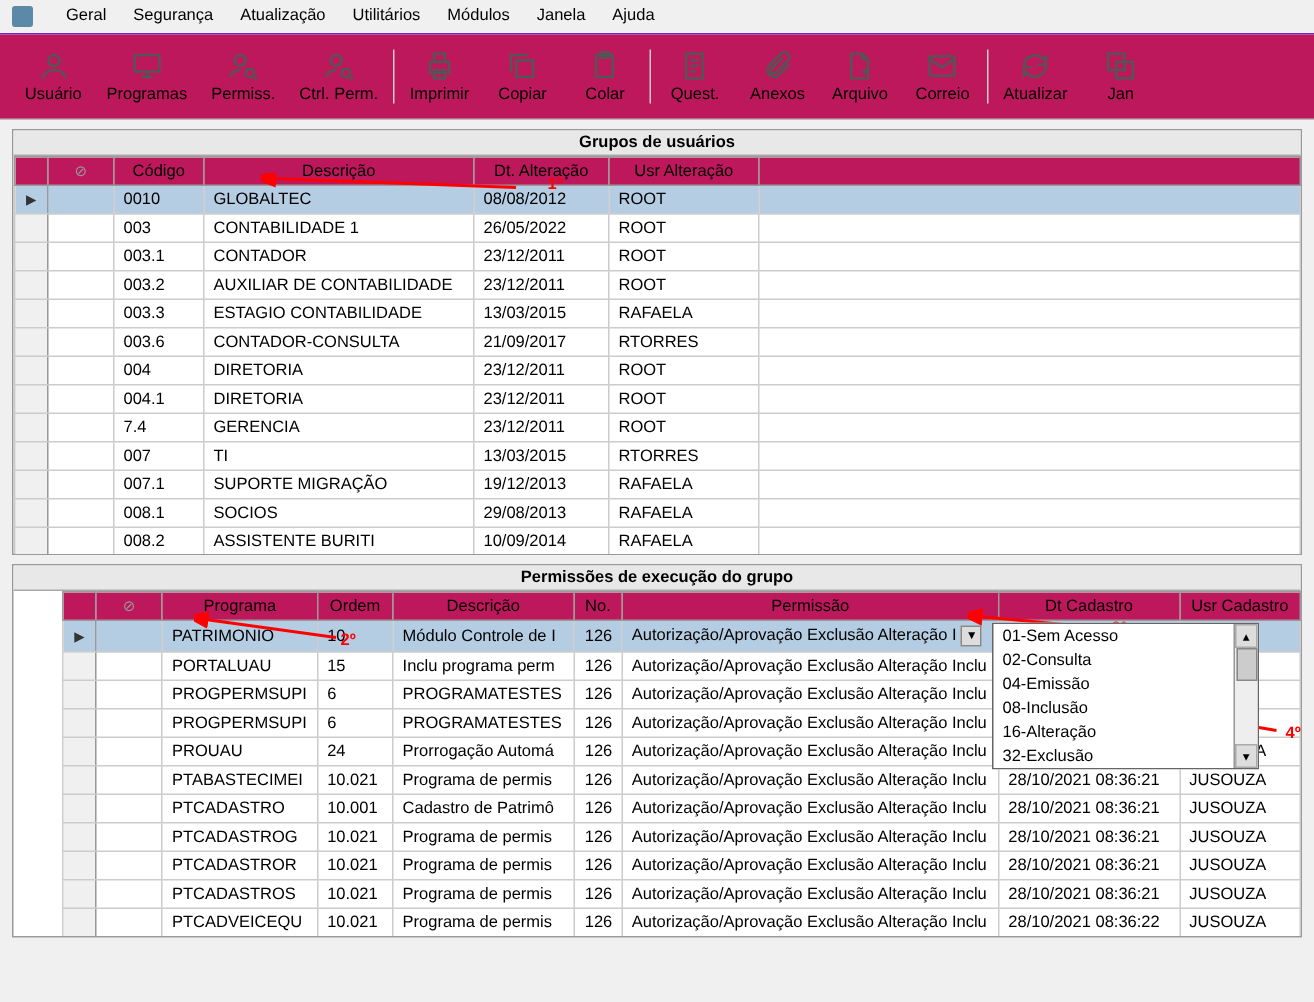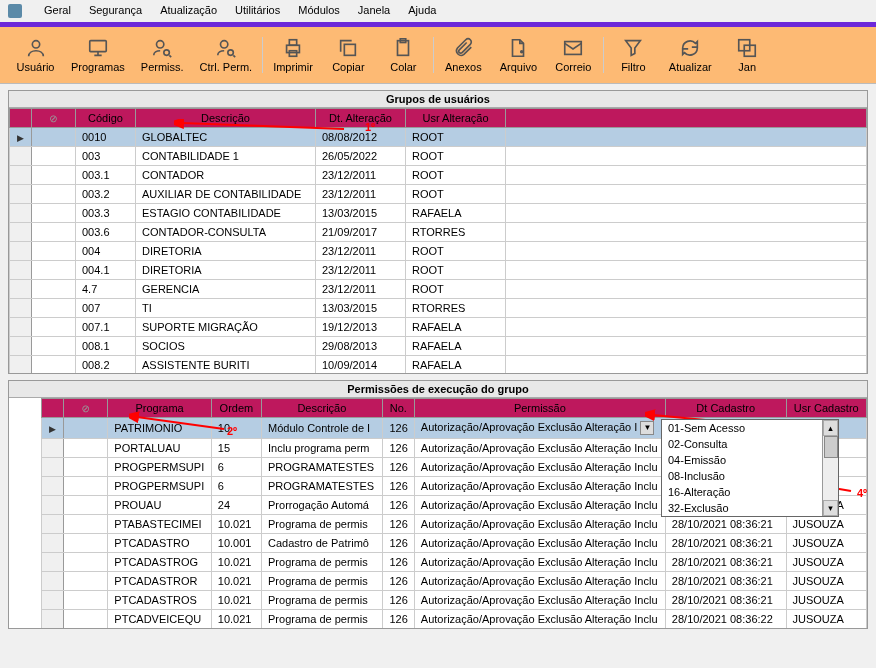--- a/index.html
+++ b/index.html
@@ -1,22 +1,22 @@
 <!DOCTYPE html>
 <html><head>
   <meta charset="utf-8">
   <style>
     * { margin: 0; padding: 0; box-sizing: border-box; }
     body { font-family: Tahoma, Arial, sans-serif; font-size: 11px; background: #f0f0f0; overflow: hidden; }
     
-    .menubar { background: #f0f0f0; padding: 4px 8px; display: flex; gap: 18px; border-bottom: 5px solid #6d28d9; }
+    .menubar { background: #f0f0f0; padding: 4px 8px; display: flex; gap: 18px; border-bottom: 1px solid #6d28d9; }
     .menubar-icon { width: 14px; height: 14px; display: inline-block; background: #5b8aa8; border-radius: 2px; margin-right: 4px; }
     .menu-item { cursor: pointer; }
     
-    .toolbar { background: #fdba74; display: flex; padding: 6px 8px; border-bottom: 1px solid #bbb; }
+    .toolbar { background: #be185d; display: flex; padding: 6px 8px; border-bottom: 1px solid #bbb; }
     .toolbar-btn { display: flex; flex-direction: column; align-items: center; justify-content: center; padding: 4px 8px; min-width: 55px; cursor: pointer; }
     .toolbar-btn svg { width: 24px; height: 22px; }
     .toolbar-btn-label { font-size: 11px; margin-top: 2px; }
     .toolbar-sep { width: 1px; background: #ccc; margin: 4px 2px; }
     
     .panel { margin: 6px 8px; border: 1px solid #999; background: #fff; }
     .panel-title { background: #e8e8e8; text-align: center; padding: 2px; font-weight: bold; font-size: 11px; border-bottom: 1px solid #aaa; }
     
     .grid-wrap { overflow: auto; background: #fff; }
     .grid { border-collapse: collapse; width: 100%; font-size: 11px; }
@@ -110,46 +110,47 @@
   <div class="toolbar-btn">
     <svg viewBox="0 0 24 24" fill="none" stroke="#555" stroke-width="1.8">
         <rect x="6" y="4" width="12" height="16"></rect>
         <rect x="9" y="2" width="6" height="4"></rect>
       </svg>
     <span class="toolbar-btn-label">Colar</span>
   </div>
   <div class="toolbar-sep"></div>
   <div class="toolbar-btn">
     <svg viewBox="0 0 24 24" fill="none" stroke="#555" stroke-width="1.8">
+        <rect x="6" y="3" width="12" height="18"></rect>
+        <path d="M9 8h6M9 12h6M9 16h4"></path>
+      </svg>
+    <span class="toolbar-btn-label">Quest.</span>
+  </div>
+  <div class="toolbar-btn">
+    <svg viewBox="0 0 24 24" fill="none" stroke="#555" stroke-width="1.8">
         <path d="M21 11l-8 8a5 5 0 01-7-7l9-9a3.5 3.5 0 015 5l-9 9a2 2 0 01-3-3l8-8"></path>
       </svg>
     <span class="toolbar-btn-label">Anexos</span>
   </div>
   <div class="toolbar-btn">
     <svg viewBox="0 0 24 24" fill="none" stroke="#555" stroke-width="1.8">
         <path d="M14 3H6v18h12V7l-4-4z"></path>
         <path d="M14 3v4h4"></path>
         <circle cx="16" cy="16" r="1"></circle>
       </svg>
     <span class="toolbar-btn-label">Arquivo</span>
   </div>
   <div class="toolbar-btn">
     <svg viewBox="0 0 24 24" fill="none" stroke="#555" stroke-width="1.8">
         <rect x="3" y="5" width="18" height="14"></rect>
         <path d="M3 7l9 6 9-6"></path>
       </svg>
     <span class="toolbar-btn-label">Correio</span>
   </div>
   <div class="toolbar-sep"></div>
-  <div class="toolbar-btn">
-    <svg viewBox="0 0 24 24" fill="none" stroke="#555" stroke-width="1.8">
-        <path d="M4 4h16l-6 8v6l-4 2v-8L4 4z"></path>
-      </svg>
-    <span class="toolbar-btn-label">Filtro</span>
-  </div>
   <div class="toolbar-btn">
     <svg viewBox="0 0 24 24" fill="none" stroke="#555" stroke-width="1.8">
         <path d="M4 12a8 8 0 0114-5l2-2v6h-6"></path>
         <path d="M20 12a8 8 0 01-14 5l-2 2v-6h6"></path>
       </svg>
     <span class="toolbar-btn-label">Atualizar</span>
   </div>
   <div class="toolbar-btn">
     <svg viewBox="0 0 24 24" fill="none" stroke="#555" stroke-width="1.8">
         <rect x="3" y="3" width="12" height="12"></rect>
@@ -243,21 +244,21 @@
             <td></td>
             <td>004.1</td>
             <td>DIRETORIA</td>
             <td>23/12/2011</td>
             <td>ROOT</td>
             <td></td>
           </tr>
           <tr>
             <td class="rowhdr"></td>
             <td></td>
-            <td>4.7</td>
+            <td>7.4</td>
             <td>GERENCIA</td>
             <td>23/12/2011</td>
             <td>ROOT</td>
             <td></td>
           </tr>
           <tr>
             <td class="rowhdr"></td>
             <td></td>
             <td>007</td>
             <td>TI</td>

